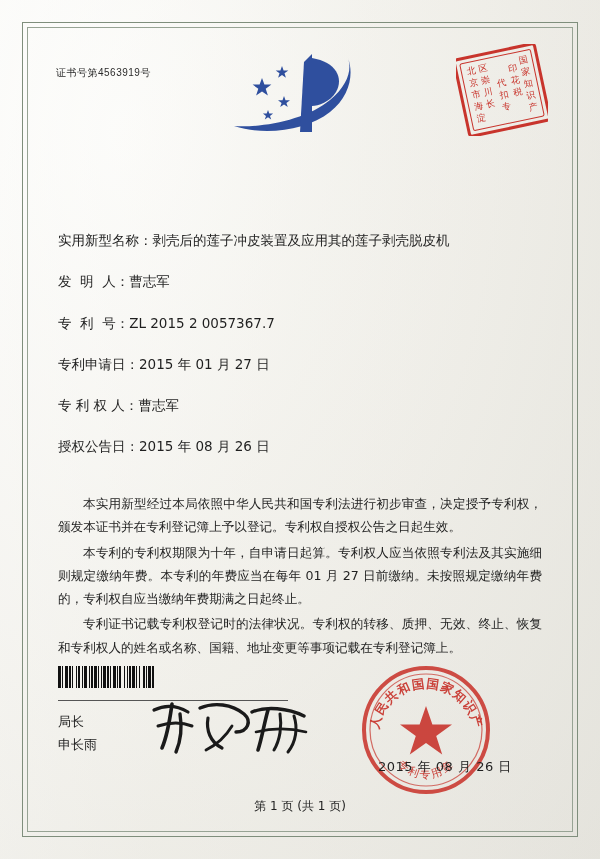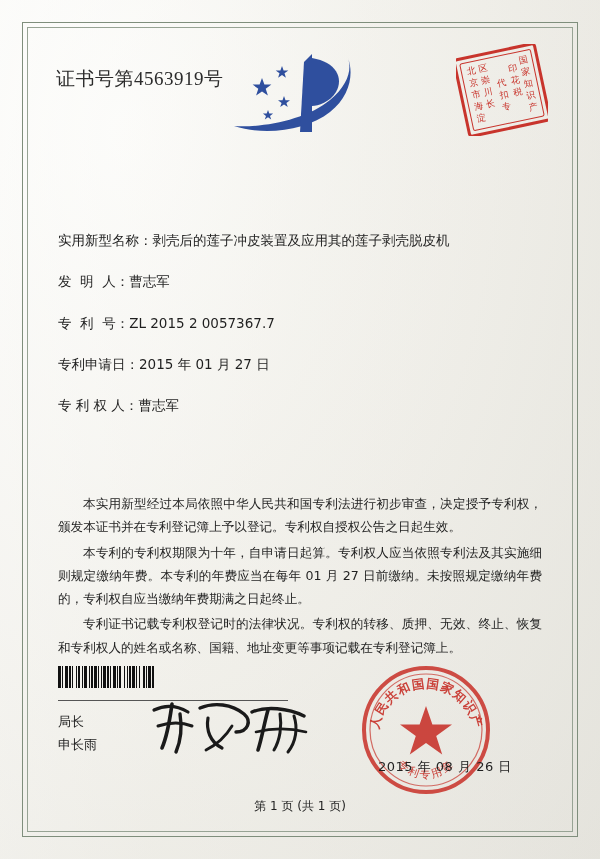--- a/index.html
+++ b/index.html
@@ -44,24 +44,24 @@
     right: 27px;
     bottom: 27px;
     border: 0.8px solid #97a394;
   }
 
   
   .cert-number {
     position: absolute;
     left: 56px;
     top: 66px;
-    font-size: 19px;
+    font-size: 10px;
     color: #2b2b2b;
     letter-spacing: 0.5px;
-    font-family: Liberation Serif, serif;
+    font-family: Liberation Sans, sans-serif;
     white-space: nowrap;
   }
 
   
   .logo {
     position: absolute;
     left: 232px;
     top: 48px;
     width: 128px;
     height: 96px;
@@ -270,20 +270,23 @@
     </div>
     <div class="field-row">
       <span class="field-label">专  利  号：</span><span class="field-value">ZL 2015 2 0057367.7</span>
     </div>
     <div class="field-row">
       <span class="field-label">专利申请日：</span><span class="field-value">2015 年 01 月 27 日</span>
     </div>
     <div class="field-row">
       <span class="field-label">专 利 权 人：</span><span class="field-value">曹志军</span>
     </div>
+    <div class="field-row">
+      <span class="field-label">授权公告日：</span><span class="field-value">2015 年 08 月 26 日</span>
+    </div>
   </div>
 
   <div class="body-text">
     <p>本实用新型经过本局依照中华人民共和国专利法进行初步审查，决定授予专利权，颁发本证书并在专利登记簿上予以登记。专利权自授权公告之日起生效。</p>
     <p>本专利的专利权期限为十年，自申请日起算。专利权人应当依照专利法及其实施细则规定缴纳年费。本专利的年费应当在每年 01 月 27 日前缴纳。未按照规定缴纳年费的，专利权自应当缴纳年费期满之日起终止。</p>
     <p>专利证书记载专利权登记时的法律状况。专利权的转移、质押、无效、终止、恢复和专利权人的姓名或名称、国籍、地址变更等事项记载在专利登记簿上。</p>
   </div>
 
   <div class="barcode" id="barcode">
       <i style="width: 3px; background: rgb(17, 17, 17);"></i>

